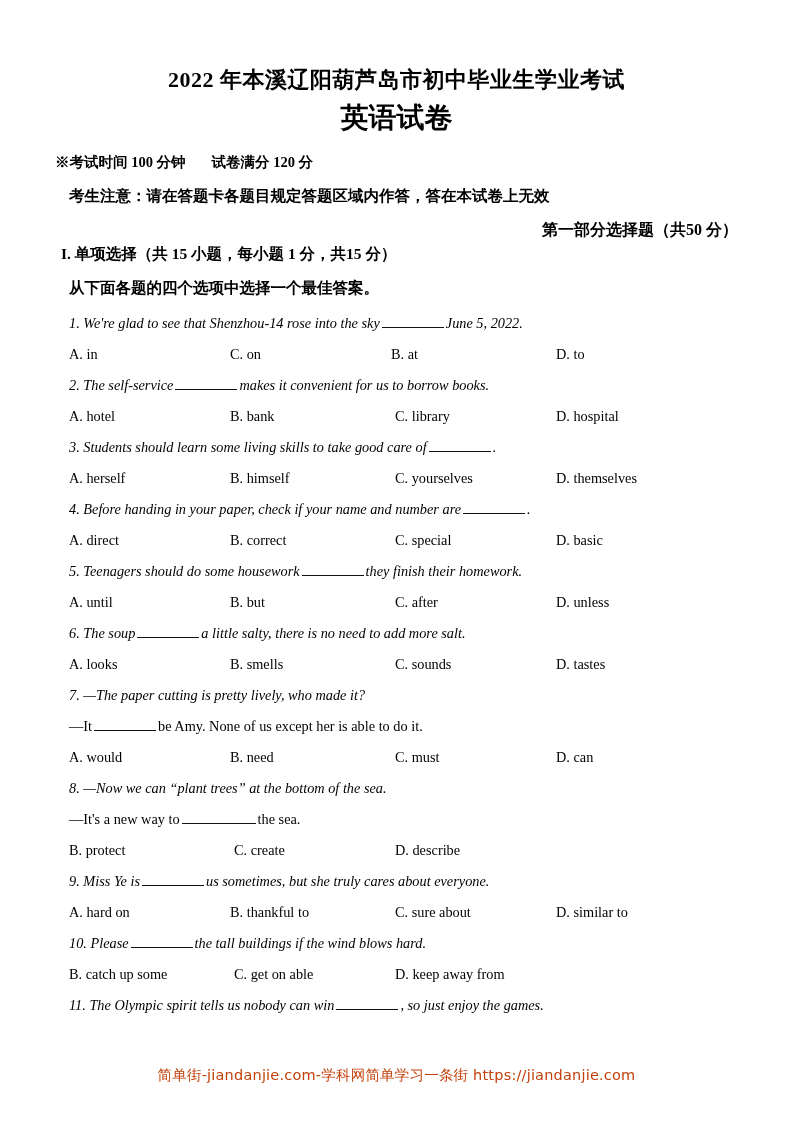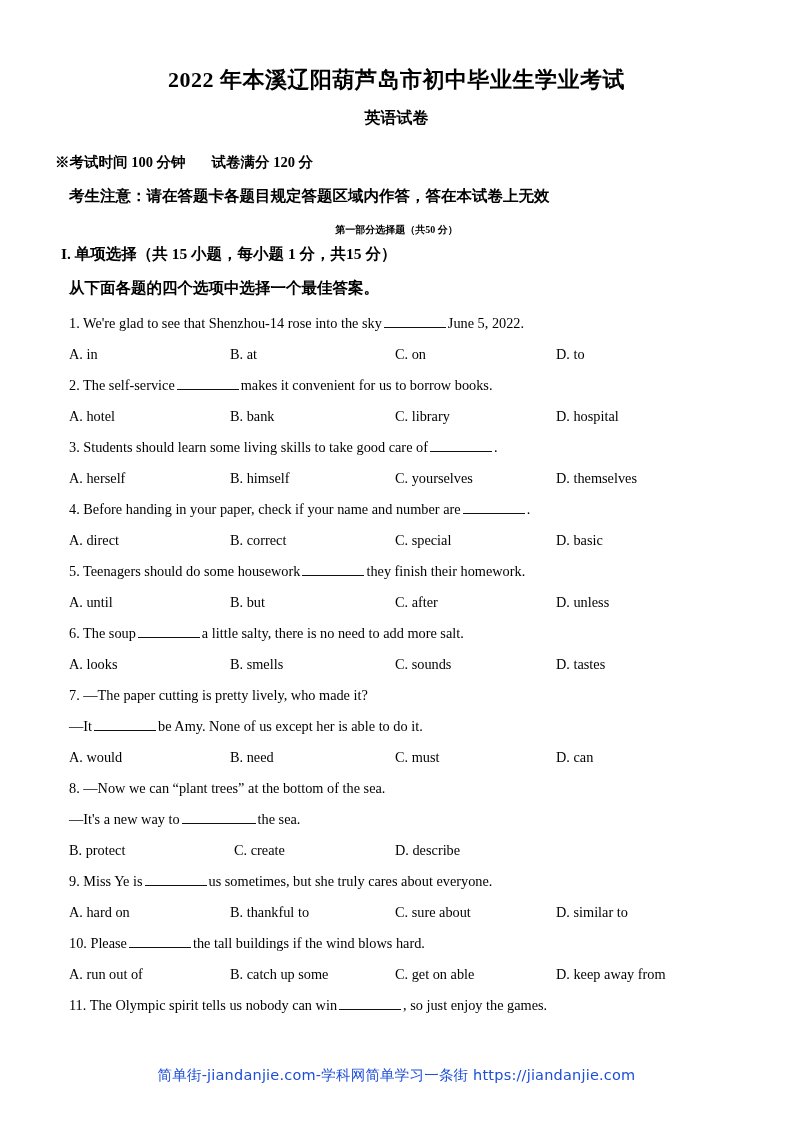--- a/index.html
+++ b/index.html
@@ -28,21 +28,21 @@
   .title-main {
     text-align: center;
     font-size: 22px;
     font-weight: bold;
     letter-spacing: 0.5px;
     padding-top: 63px;
     line-height: 34px;
   }
   .title-sub {
     text-align: center;
-    font-size: 16px;
+    font-size: 28px;
     font-weight: bold;
     line-height: 34px;
     margin-top: 4px;
   }
 
   .exam-meta {
     text-align: left;
     font-size: 14.5px;
     font-weight: bold;
     margin-top: 16px;
@@ -55,22 +55,22 @@
 
   .notice {
     font-size: 15.5px;
     font-weight: bold;
     margin-top: 12px;
     line-height: 22px;
     padding-left: 14px;
   }
 
   .part-heading {
-    text-align: center;
-    font-size: 10px;
+    text-align: right;
+    font-size: 16px;
     font-weight: bold;
     margin-top: 12px;
     line-height: 22px;
   }
 
   .section-heading {
     font-size: 15.5px;
     font-weight: bold;
     margin-top: 2px;
     line-height: 22px;
@@ -87,20 +87,21 @@
 
   
   .questions {
     margin-top: 9px;
     padding-left: 14px;
   }
   .q-line {
     font-size: 14.3px;
     line-height: 31px;
     white-space: nowrap;
+    font-style: italic;
   }
   .q-cont {
     font-size: 14.3px;
     line-height: 31px;
     white-space: nowrap;
   }
   .opt-row {
     display: flex;
     font-size: 14.3px;
     line-height: 31px;
@@ -125,21 +126,21 @@
   .blank.w2 { width: 74px; }
 
   
   .footer-watermark {
     position: absolute;
     left: 0;
     right: 0;
     top: 1066px;
     text-align: center;
     font-size: 14.5px;
-    color: #1d4ed8;
+    color: #c2410c;
     font-family: "DejaVu Sans", "Liberation Sans", sans-serif;
     letter-spacing: 0.2px;
   }
 </style>
 </head>
 <body>
 
 <div class="page">
 
   <div class="title-main">2022 年本溪辽阳葫芦岛市初中毕业生学业考试</div>
@@ -154,22 +155,22 @@
   <div class="part-heading">第一部分选择题（共50 分）</div>
 
   <div class="section-heading">I. 单项选择（共 15 小题，每小题 1 分，共15 分）</div>
 
   <div class="directions">从下面各题的四个选项中选择一个最佳答案。</div>
 
   <div class="questions" id="questions-container">
       <div class="q-line"><span>1. We're glad to see that Shenzhou-14 rose into the sky</span><span class="blank w1"></span><span>June 5, 2022.</span></div>
       <div class="opt-row">
         <span class="opt a">A. in</span>
+        <span class="opt c">C. on</span>
         <span class="opt b">B. at</span>
-        <span class="opt c">C. on</span>
         <span class="opt d">D. to</span>
       </div>
       <div class="q-line"><span>2. The self-service</span><span class="blank w1"></span><span>makes it convenient for us to borrow books.</span></div>
       <div class="opt-row">
         <span class="opt a">A. hotel</span>
         <span class="opt b">B. bank</span>
         <span class="opt c">C. library</span>
         <span class="opt d">D. hospital</span>
       </div>
       <div class="q-line"><span>3. Students should learn some living skills to take good care of</span><span class="blank w1"></span><span>.</span></div>
@@ -217,21 +218,20 @@
       </div>
       <div class="q-line"><span>9. Miss Ye is</span><span class="blank w1"></span><span>us sometimes, but she truly cares about everyone.</span></div>
       <div class="opt-row">
         <span class="opt a">A. hard on</span>
         <span class="opt b">B. thankful to</span>
         <span class="opt c">C. sure about</span>
         <span class="opt d">D. similar to</span>
       </div>
       <div class="q-line"><span>10. Please</span><span class="blank w1"></span><span>the tall buildings if the wind blows hard.</span></div>
       <div class="opt-row">
-        <span class="opt a">A. run out of</span>
         <span class="opt b">B. catch up some</span>
         <span class="opt c">C. get on able</span>
         <span class="opt d">D. keep away from</span>
       </div>
       <div class="q-line"><span>11. The Olympic spirit tells us nobody can win</span><span class="blank w1"></span><span>, so just enjoy the games.</span></div>
     </div>
 
   <div class="footer-watermark">简单街-jiandanjie.com-学科网简单学习一条街 https://jiandanjie.com</div>
 
 </div>

